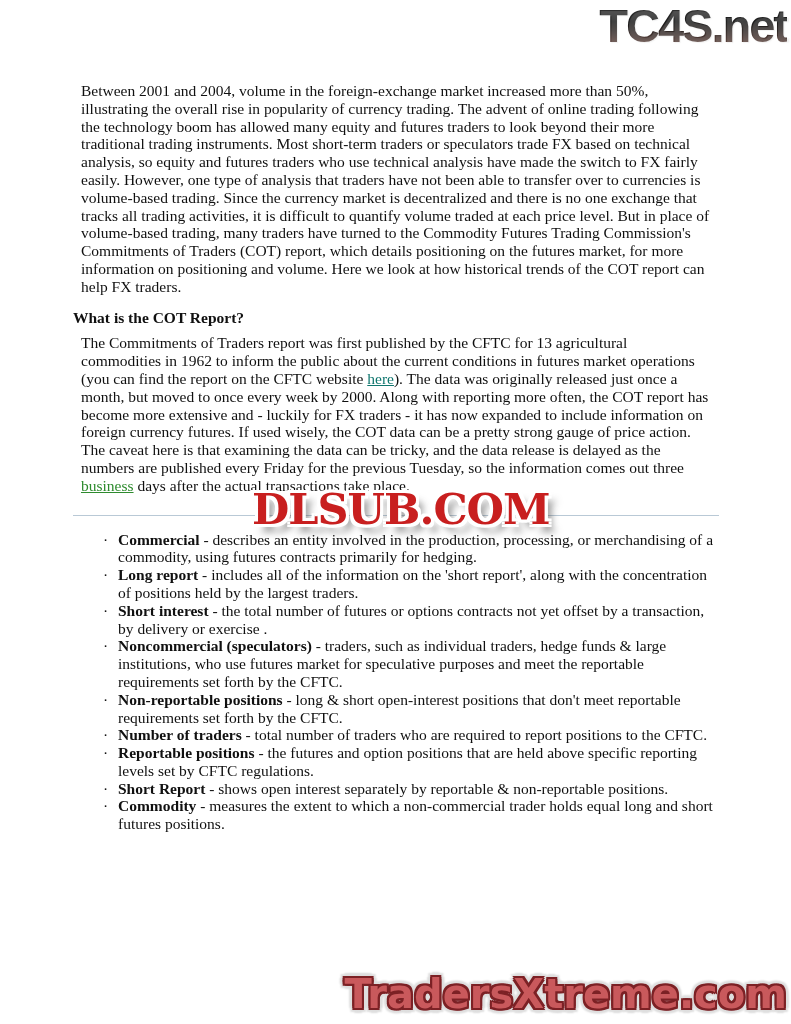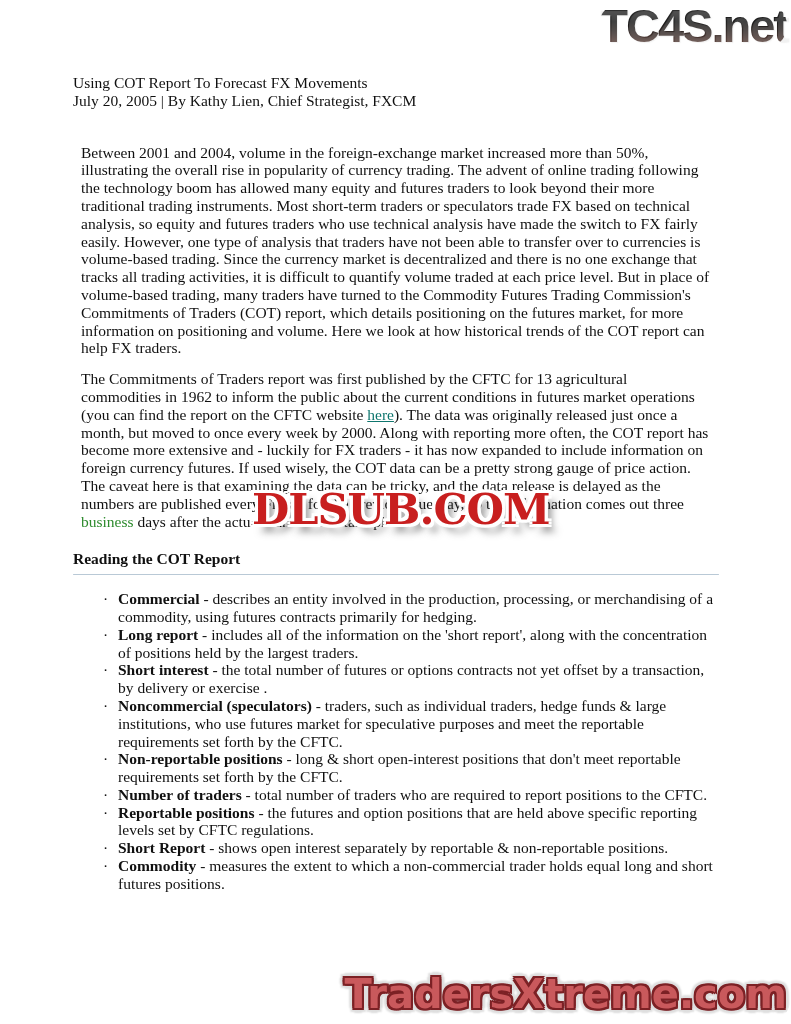--- a/index.html
+++ b/index.html
@@ -1,15 +1,15 @@
 <!DOCTYPE html>
 <html><head>
 <meta charset="utf-8">
 <style>
-  * { margin:0; padding:0; box-sizing:border-box;border-radius:26px; }
+  * { margin:0; padding:0; box-sizing:border-box; }
   html,body { background:#ffffff; }
   .page {
     position:relative;
     width:791px; height:1024px;
     background:#ffffff;
     overflow:hidden;
     font-family:"Liberation Serif", serif;
     color:#101010;
   }
 
@@ -36,21 +36,21 @@
     font-size:15.5px;
     line-height:17.8px;
   }
   .title-block { margin-bottom:34px; }
   .heading { font-weight:bold; }
   p { margin:8px; }
   .gap-lg { margin-top:20px; }
   .gap-md { margin-top:13px; }
 
   a.link-blue { color:#0f766e; text-decoration:underline; cursor:pointer; }
-  a.link-green { color:#2e8b2e; cursor:pointer; }
+  a.link-green { color:#2e8b2e; text-decoration:underline; cursor:pointer; }
 
   .divider {
     border:none;
     border-top:1px solid #b9c9d6;
     margin:6px 0 15px 0;
     height:0;
   }
 
   ul.terms { list-style:none; }
   ul.terms li {
@@ -103,32 +103,28 @@
 </style>
 </head>
 <body>
 
 <div class="page">
 
   <div class="top-logo">TC4S.net</div>
 
   <div class="content">
 
-    <div class="title-block">
-      <div>Using COT Report To Forecast FX Movements</div>
-      <div>July 20, 2005 | By Kathy Lien, Chief Strategist, FXCM</div>
-    </div>
 
     <p>Between 2001 and 2004, volume in the foreign-exchange market increased more than 50%, illustrating the overall rise in popularity of currency trading. The advent of online trading following the technology boom has allowed many equity and futures traders to look beyond their more traditional trading instruments. Most short-term traders or speculators trade FX based on technical analysis, so equity and futures traders who use technical analysis have made the switch to FX fairly easily. However, one type of analysis that traders have not been able to transfer over to currencies is volume-based trading. Since the currency market is decentralized and there is no one exchange that tracks all trading activities, it is difficult to quantify volume traded at each price level. But in place of volume-based trading, many traders have turned to the Commodity Futures Trading Commission's Commitments of Traders (COT) report, which details positioning on the futures market, for more information on positioning and volume. Here we look at how historical trends of the COT report can help FX traders.</p>
 
     <div class="gap-md"></div>
+    <div class="heading">What is the COT Report?</div>
     <p><span>The Commitments of Traders report was first published by the CFTC for 13 agricultural commodities in 1962 to inform the public about the current conditions in futures market operations (you can find the report on the CFTC website </span><a class="link-blue">here</a><span>). The data was originally released just once a month, but moved to once every week by 2000. Along with reporting more often, the COT report has become more extensive and - luckily for FX traders - it has now expanded to include information on foreign currency futures. If used wisely, the COT data can be a pretty strong gauge of price action. The caveat here is that examining the data can be tricky, and the data release is delayed as the numbers are published every Friday for the previous Tuesday, so the information comes out three </span><a class="link-green">business</a><span> days after the actual transactions take place.</span></p>
 
     <div class="gap-lg"></div>
-    <div class="heading">Reading the COT Report</div>
 
     <hr class="divider">
 
     <ul class="terms">
       <li><span class="bullet">·</span><span class="term">Commercial</span><span> - describes an entity involved in the production, processing, or merchandising of a commodity, using futures contracts primarily for hedging.</span></li>
       <li><span class="bullet">·</span><span class="term">Long report</span><span> - includes all of the information on the 'short report', along with the concentration of positions held by the largest traders.</span></li>
       <li><span class="bullet">·</span><span class="term">Short interest</span><span> - the total number of futures or options contracts not yet offset by a transaction, by delivery or exercise .</span></li>
       <li><span class="bullet">·</span><span class="term">Noncommercial (speculators)</span><span> - traders, such as individual traders, hedge funds &amp; large institutions, who use futures market for speculative purposes and meet the reportable requirements set forth by the CFTC.</span></li>
       <li><span class="bullet">·</span><span class="term">Non-reportable positions</span><span> - long &amp; short open-interest positions that don't meet reportable requirements set forth by the CFTC.</span></li>
       <li><span class="bullet">·</span><span class="term">Number of traders</span><span> - total number of traders who are required to report positions to the CFTC.</span></li>

